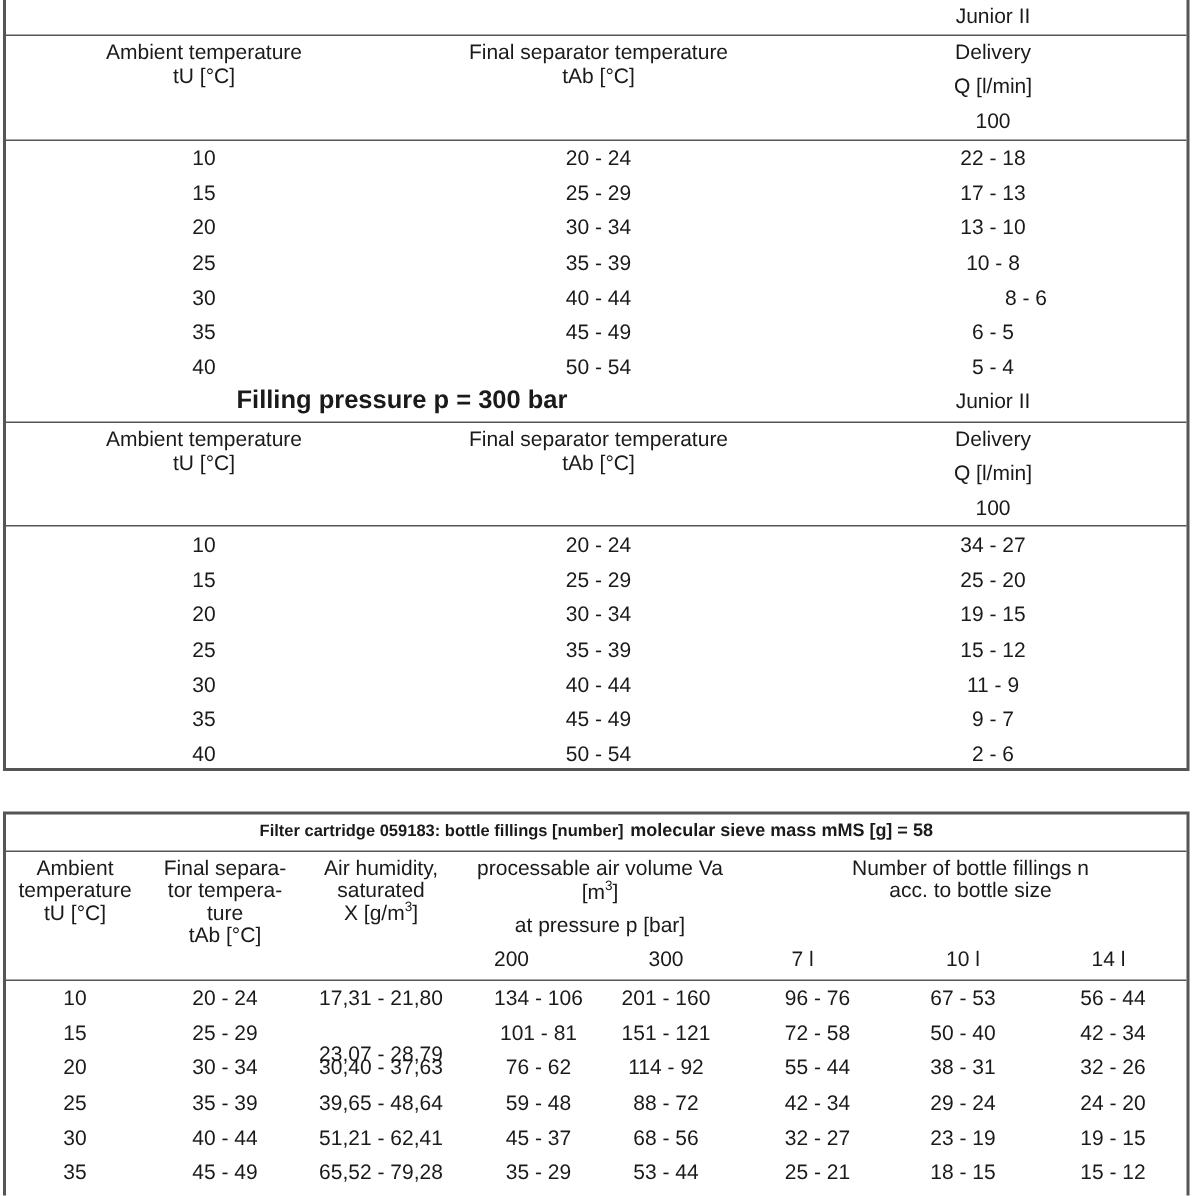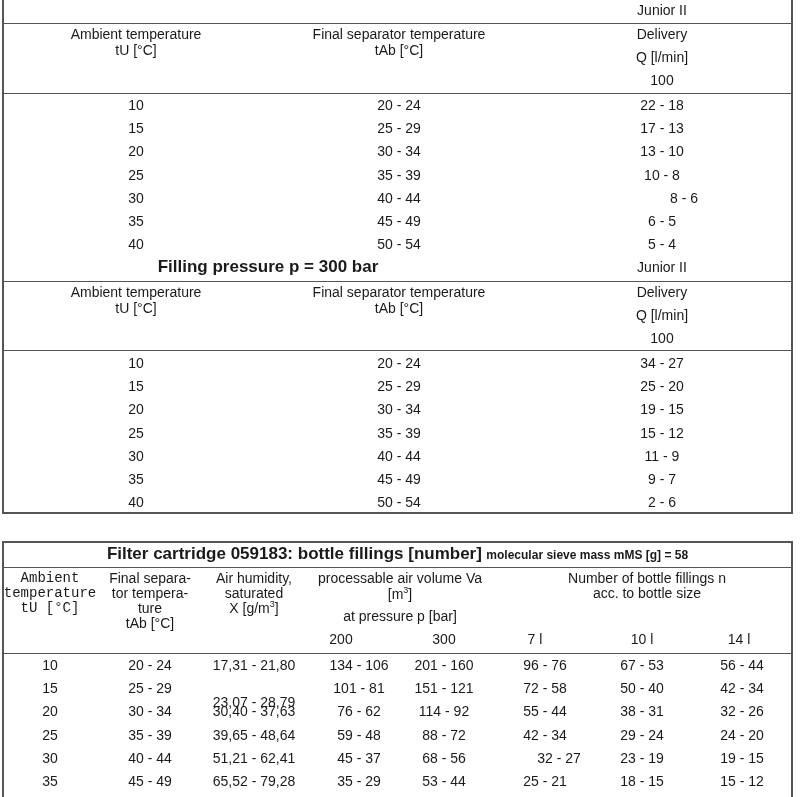--- a/index.html
+++ b/index.html
@@ -2,21 +2,21 @@
 <html><head>
 <meta charset="utf-8">
 <style>
   html, body { margin:0; padding:0; background:#ffffff; }
   body { width:800px; height:797px; position:relative; overflow:hidden;
          font-family:"Liberation Sans", "DejaVu Sans", sans-serif; color:#1a1a1a; }
   .tbl { position:absolute; box-sizing:border-box; border:2px solid #555; }
   .hline { position:absolute; left:0; right:0; height:0; border-top:1.5px solid #555; }
   .t { position:absolute; white-space:nowrap; transform:translateX(-50%); font-size:14px; line-height:16px; text-align:center; }
   .title { font-weight:bold; font-size:17px; line-height:20px; }
-  .title2 { font-weight:bold; font-size:17px; line-height:20px; }
+  .title2 { font-weight:bold; font-size:11px; line-height:20px; }
   .small-bold { font-weight:bold; font-size:12px; }
   .ml { white-space:pre-line; }
   sup { font-size:9px; line-height:0; }
 </style>
 </head>
 <body>
 
 <div class="tbl" style="left:2px; top:-4px; width:791px; height:518px;">
 
   <div class="t" style="left:658px; top:4px;">Junior II</div>
@@ -122,21 +122,21 @@
 </div>
 
 <div class="tbl" style="left:2px; top:541px; width:791px; height:262px;">
 
   <div style="position:absolute; left:0; right:0; top:1px; text-align:center; white-space:nowrap;">
     <span class="title2">Filter cartridge 059183: bottle fillings [number]</span>
     <span class="small-bold">molecular sieve mass mMS [g] = 58</span>
   </div>
   <div class="hline" style="top:24px;"></div>
 
-  <div class="t ml" style="left:46px; top:28px; line-height:15px;font-family:Liberation Mono, monospace;">Ambient
+  <div class="t ml" style="left:46px; top:28px; line-height:15px;">Ambient
 temperature
 tU [°C]</div>
   <div class="t ml" style="left:146px; top:28px; line-height:15px;">Final separa-
 tor tempera-
 ture
 tAb [°C]</div>
 
   <div class="t" style="left:250px; top:28px; line-height:15px;">Air humidity,</div>
   <div class="t" style="left:250px; top:43px; line-height:15px;">saturated</div>
   <div class="t" style="left:250px; top:58px; line-height:15px;">
@@ -199,21 +199,21 @@
         <div class="t" style="left: 541px; top: 183.6px;">42 - 34</div>
         <div class="t" style="left: 638px; top: 183.6px;">29 - 24</div>
         <div class="t" style="left: 738px; top: 183.6px;">24 - 20</div>
       </div>
       <div>
         <div class="t" style="left: 46px; top: 206.8px;">30</div>
         <div class="t" style="left: 146px; top: 206.8px;">40 - 44</div>
         <div class="t" style="left: 250px; top: 206.8px;">51,21 - 62,41</div>
         <div class="t" style="left: 355px; top: 206.8px;">45 - 37</div>
         <div class="t" style="left: 440px; top: 206.8px;">68 - 56</div>
-        <div class="t" style="left: 555px; top: 206.8px;">32 - 27</div>
+        <div class="t" style="left: 541px; top: 206.8px;">32 - 27</div>
         <div class="t" style="left: 638px; top: 206.8px;">23 - 19</div>
         <div class="t" style="left: 738px; top: 206.8px;">19 - 15</div>
       </div>
       <div>
         <div class="t" style="left: 46px; top: 230px;">35</div>
         <div class="t" style="left: 146px; top: 230px;">45 - 49</div>
         <div class="t" style="left: 250px; top: 230px;">65,52 - 79,28</div>
         <div class="t" style="left: 355px; top: 230px;">35 - 29</div>
         <div class="t" style="left: 440px; top: 230px;">53 - 44</div>
         <div class="t" style="left: 541px; top: 230px;">25 - 21</div>

